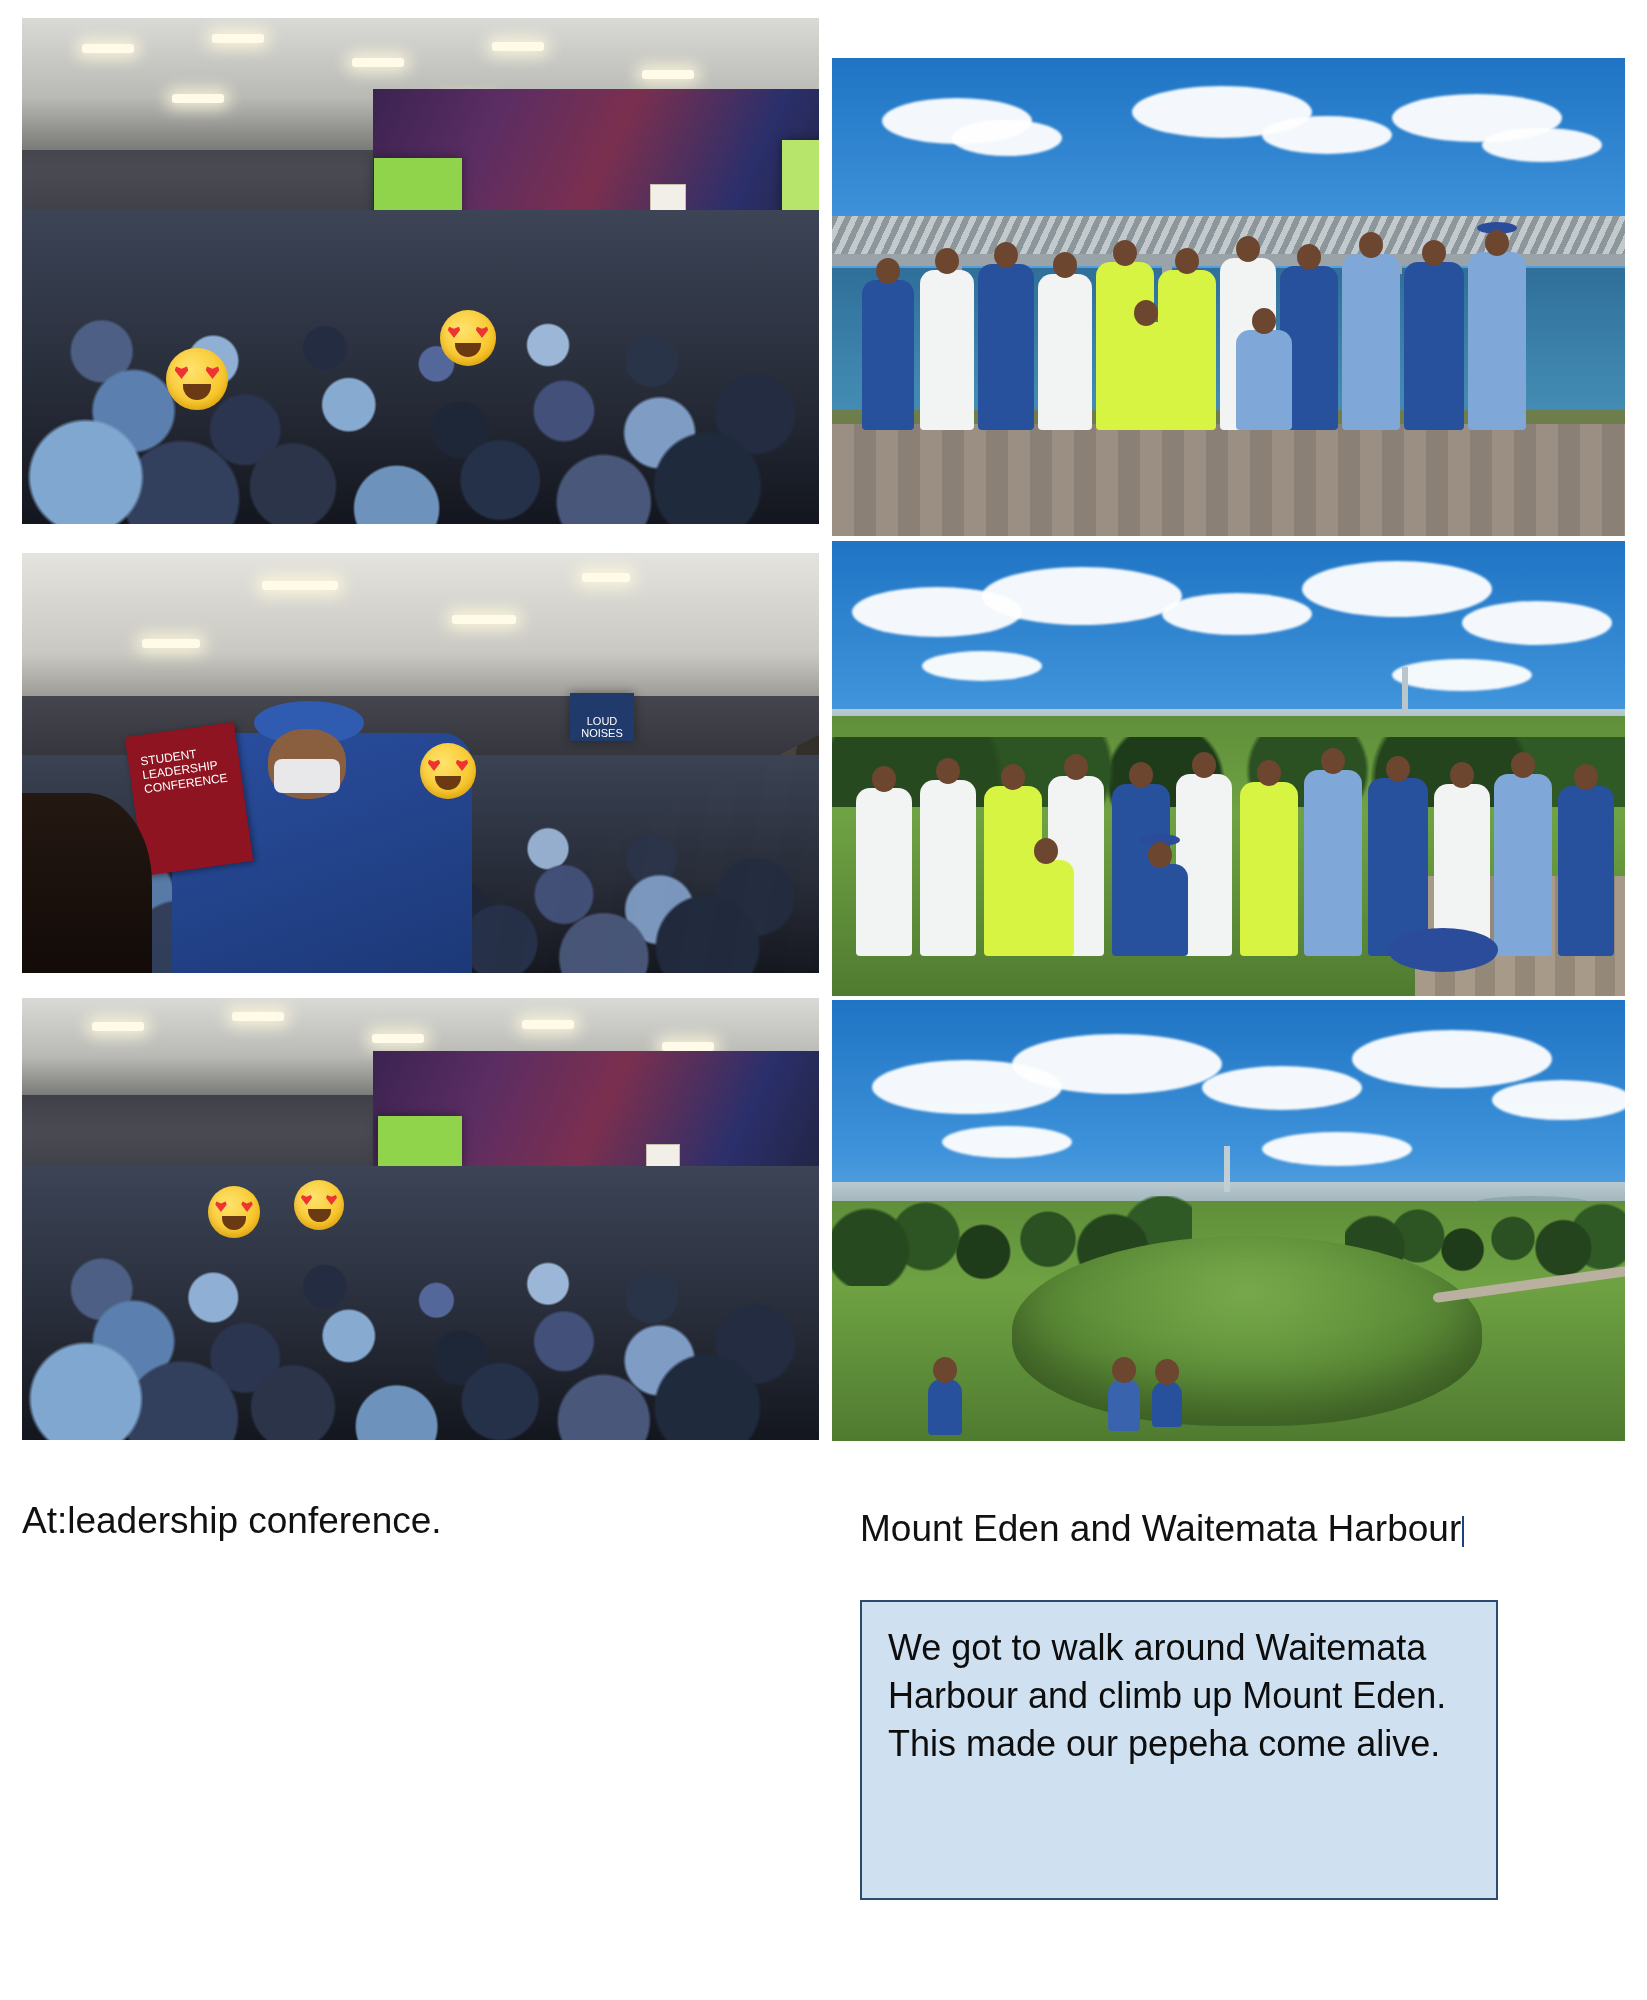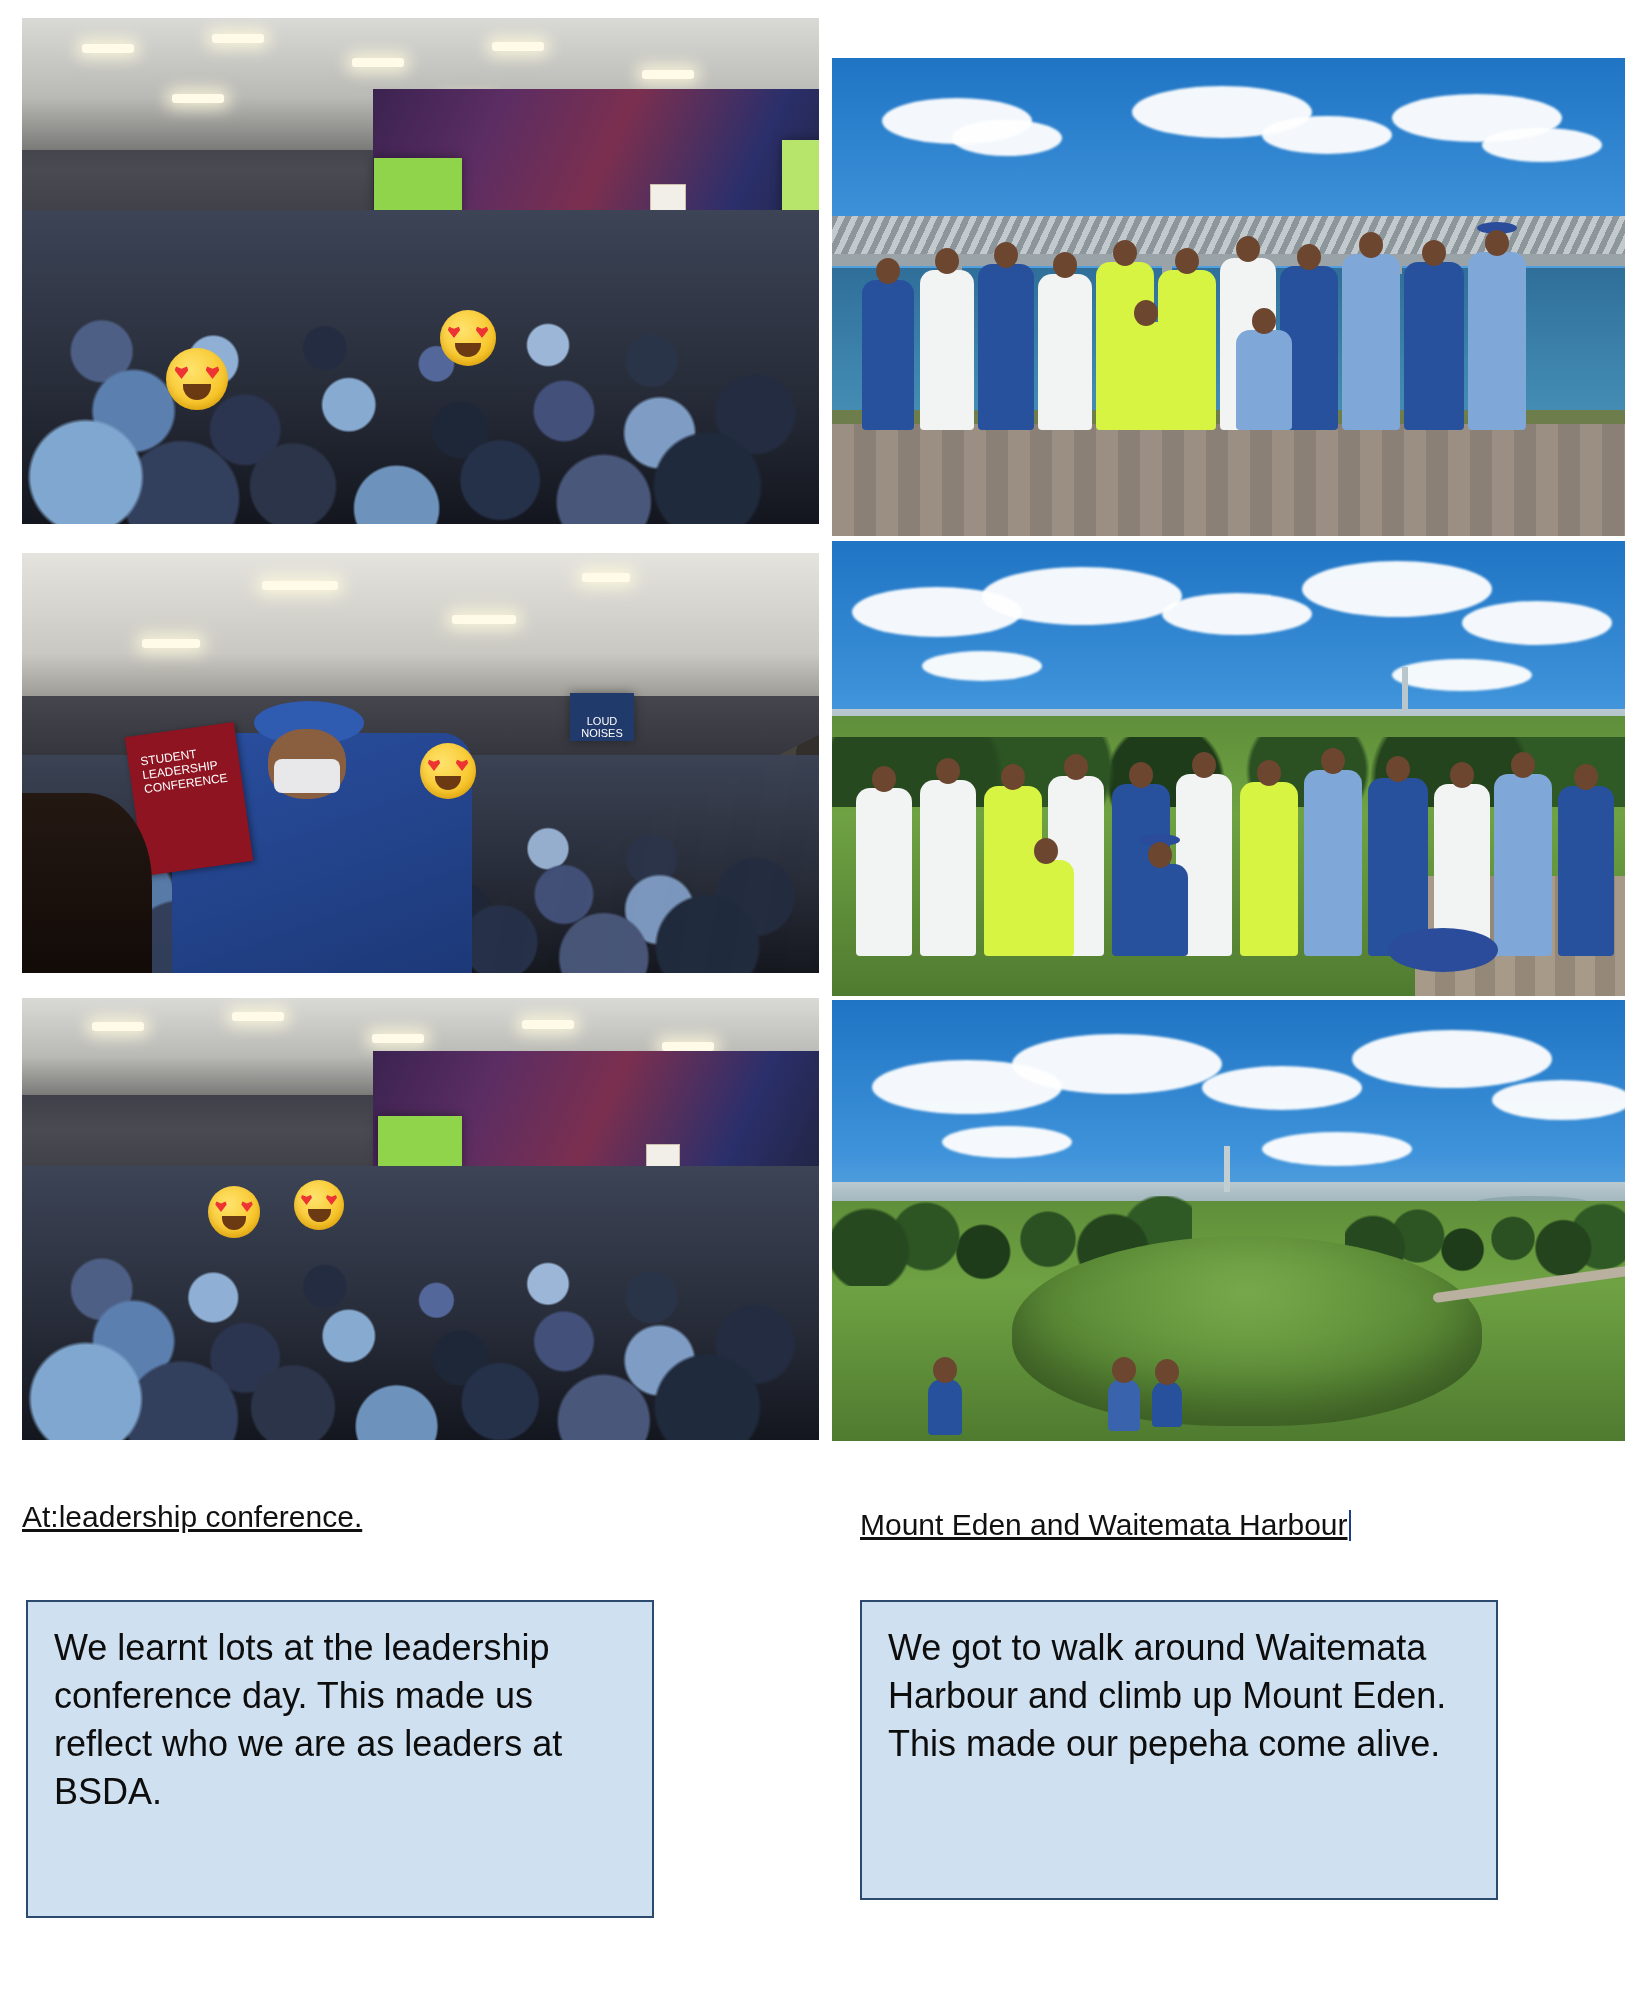--- a/index.html
+++ b/index.html
@@ -221,23 +221,22 @@
     font-size: 27px;
     letter-spacing: .2px;
     text-shadow: 0 1px 3px rgba(0,0,0,.75);
   }
 
   
   .labels { position: absolute; left: 0; top: 1500px; width: 1647px; }
 
   .label-left, .label-right {
     position: absolute;
-    font-size: 30px;
+    font-size: 37px;
     color: #111;
-    text-decoration: underline;
   }
   .label-left  { left: 22px;  top: 0; }
   .label-right { left: 860px; top: 8px; }
   .caret {
     display: inline-block;
     width: 2px; height: 31px;
     background: #1a3f86;
     vertical-align: -6px;
     margin-left: 1px;
   }
@@ -501,16 +500,15 @@
         </div>
     </div>
 
   </div>
 
   <div class="labels">
     <div class="label-left">At:leadership conference.</div>
     <div class="label-right"><span>Mount Eden and Waitemata Harbour</span><span class="caret"></span></div>
   </div>
 
-  <div class="box" id="box-left">We learnt lots at the leadership conference day. This made us reflect who we are as leaders at BSDA.</div>
   <div class="box" id="box-right">We got to walk around Waitemata Harbour and climb up Mount Eden. This made our pepeha come alive.</div>
 
 </div>
 
 </body></html>

